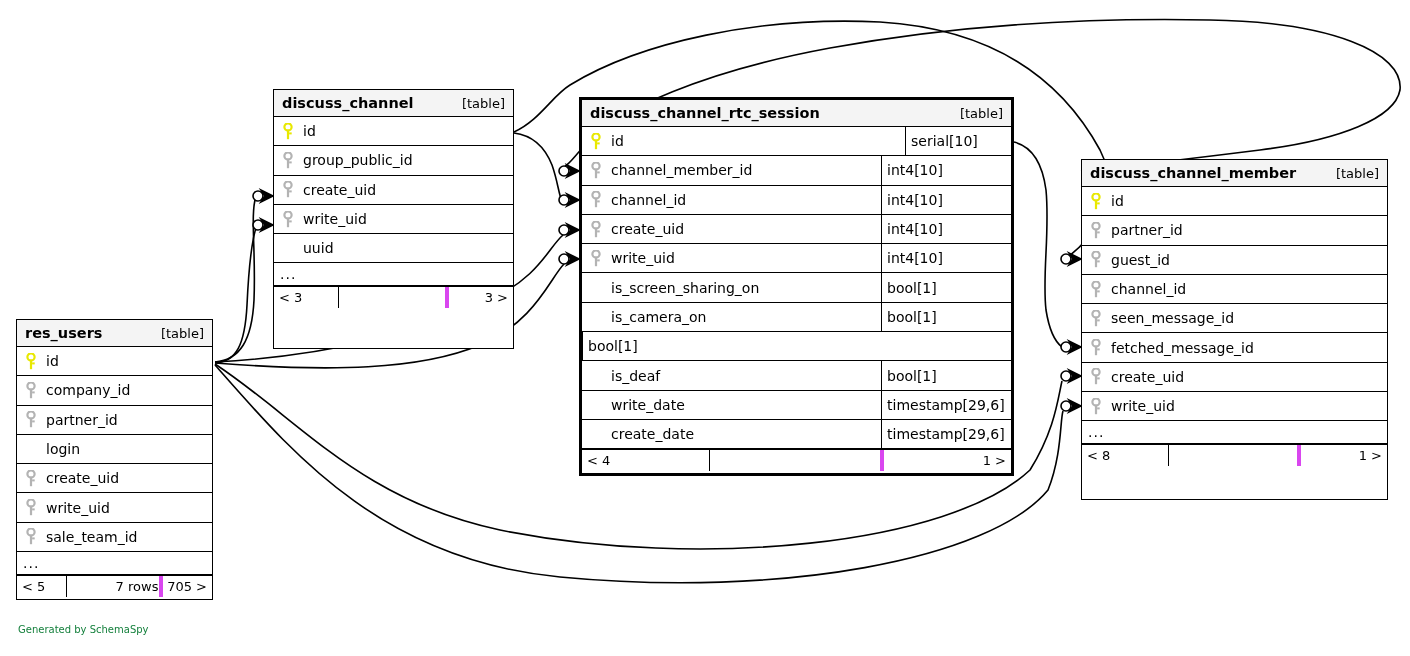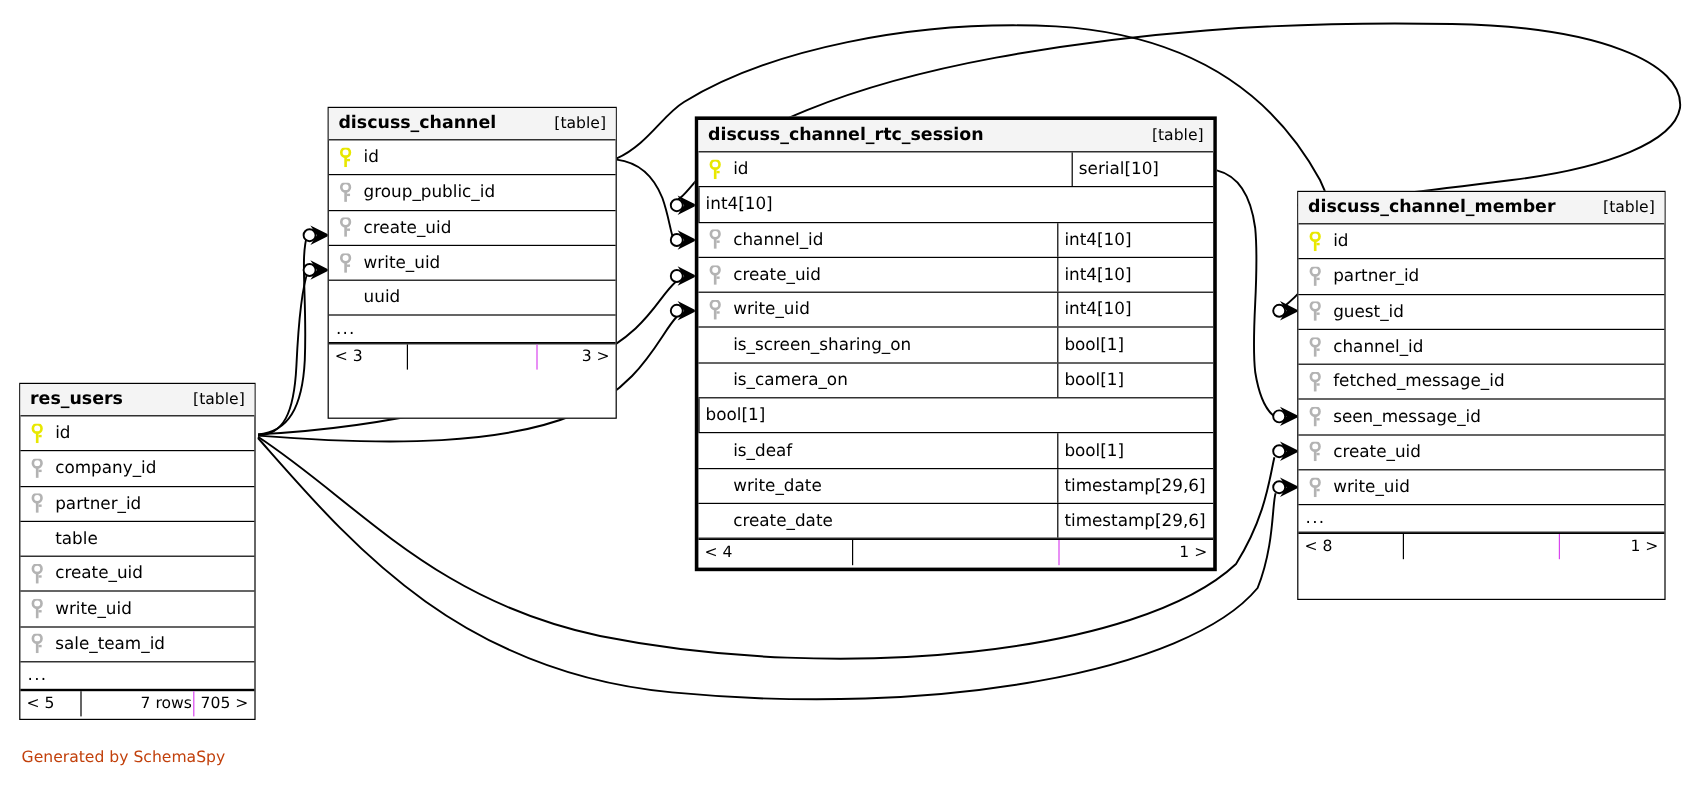--- a/index.html
+++ b/index.html
@@ -127,29 +127,29 @@
   .footer-cell {
     font-size: 13px;
     color: #000000;
     display: flex;
     align-items: center;
     box-sizing: border-box;
     overflow: hidden;
     white-space: nowrap;
   }
   .footer-cell.l { justify-content: flex-start; padding-left: 5px; }
-  .footer-cell.c { justify-content: center; border-left: 1px solid #000000; border-right: 1px solid #d946ef; padding-left: 48px; }
+  .footer-cell.c { justify-content: center; border-left: 1px solid #000000; border-right: 4px solid #d946ef; padding-left: 48px; }
   .footer-cell.r { justify-content: flex-end; padding-right: 5px; }
 
   .credit {
     position: absolute;
     left: 18px;
     top: 624px;
-    font-size: 13px;
-    color: #c2410c;
+    font-size: 10px;
+    color: #15803d;
     z-index: 3;
     white-space: nowrap;
   }
 </style>
 </head>
 <body>
 
 <div id="canvas">
 
   <svg id="edge-layer" viewBox="0 0 1410 656" xmlns="http://www.w3.org/2000/svg">
@@ -242,21 +242,21 @@
                 <circle cx="6" cy="4" r="3.6" fill="none" stroke="#b3b3b3" stroke-width="2.2"></circle>
                 <rect x="4.9" y="6.6" width="2.2" height="9.6" fill="#b3b3b3"></rect>
                 <rect x="7.1" y="9.4" width="2.6" height="2" fill="#b3b3b3"></rect>
               </svg></span>
             <span>partner_id</span>
           </span>
         </div>
         <div class="tbl-row">
           <span class="col-name">
             <span class="keyicon blank"></span>
-            <span>table</span>
+            <span>login</span>
           </span>
         </div>
         <div class="tbl-row">
           <span class="col-name">
             <span class="keyicon"><svg viewBox="0 0 12 17" width="12" height="17" xmlns="http://www.w3.org/2000/svg">
                 <circle cx="6" cy="4" r="3.6" fill="none" stroke="#b3b3b3" stroke-width="2.2"></circle>
                 <rect x="4.9" y="6.6" width="2.2" height="9.6" fill="#b3b3b3"></rect>
                 <rect x="7.1" y="9.4" width="2.6" height="2" fill="#b3b3b3"></rect>
               </svg></span>
             <span>create_uid</span>
@@ -354,23 +354,31 @@
         </div>
         <div class="tbl-row">
           <span class="col-name">
             <span class="keyicon"><svg viewBox="0 0 12 17" width="12" height="17" xmlns="http://www.w3.org/2000/svg">
                 <circle cx="6" cy="4" r="3.6" fill="none" stroke="#e8e800" stroke-width="2.2"></circle>
                 <rect x="4.9" y="6.6" width="2.2" height="9.6" fill="#e8e800"></rect>
                 <rect x="7.1" y="9.4" width="2.6" height="2" fill="#e8e800"></rect>
               </svg></span>
             <span>id</span>
           </span>
-          <span class="col-type" style="width:118px">serial[10]</span>
-        </div>
-        <div class="tbl-row">
+          <span class="col-type" style="width:106px">serial[10]</span>
+        </div>
+        <div class="tbl-row">
+          <span class="col-name">
+            <span class="keyicon"><svg viewBox="0 0 12 17" width="12" height="17" xmlns="http://www.w3.org/2000/svg">
+                <circle cx="6" cy="4" r="3.6" fill="none" stroke="#b3b3b3" stroke-width="2.2"></circle>
+                <rect x="4.9" y="6.6" width="2.2" height="9.6" fill="#b3b3b3"></rect>
+                <rect x="7.1" y="9.4" width="2.6" height="2" fill="#b3b3b3"></rect>
+              </svg></span>
+            <span>channel_member_id</span>
+          </span>
           <span class="col-type" style="width:130px">int4[10]</span>
         </div>
         <div class="tbl-row">
           <span class="col-name">
             <span class="keyicon"><svg viewBox="0 0 12 17" width="12" height="17" xmlns="http://www.w3.org/2000/svg">
                 <circle cx="6" cy="4" r="3.6" fill="none" stroke="#b3b3b3" stroke-width="2.2"></circle>
                 <rect x="4.9" y="6.6" width="2.2" height="9.6" fill="#b3b3b3"></rect>
                 <rect x="7.1" y="9.4" width="2.6" height="2" fill="#b3b3b3"></rect>
               </svg></span>
             <span>channel_id</span>
@@ -488,31 +496,31 @@
             <span>channel_id</span>
           </span>
         </div>
         <div class="tbl-row">
           <span class="col-name">
             <span class="keyicon"><svg viewBox="0 0 12 17" width="12" height="17" xmlns="http://www.w3.org/2000/svg">
                 <circle cx="6" cy="4" r="3.6" fill="none" stroke="#b3b3b3" stroke-width="2.2"></circle>
                 <rect x="4.9" y="6.6" width="2.2" height="9.6" fill="#b3b3b3"></rect>
                 <rect x="7.1" y="9.4" width="2.6" height="2" fill="#b3b3b3"></rect>
               </svg></span>
+            <span>seen_message_id</span>
+          </span>
+        </div>
+        <div class="tbl-row">
+          <span class="col-name">
+            <span class="keyicon"><svg viewBox="0 0 12 17" width="12" height="17" xmlns="http://www.w3.org/2000/svg">
+                <circle cx="6" cy="4" r="3.6" fill="none" stroke="#b3b3b3" stroke-width="2.2"></circle>
+                <rect x="4.9" y="6.6" width="2.2" height="9.6" fill="#b3b3b3"></rect>
+                <rect x="7.1" y="9.4" width="2.6" height="2" fill="#b3b3b3"></rect>
+              </svg></span>
             <span>fetched_message_id</span>
-          </span>
-        </div>
-        <div class="tbl-row">
-          <span class="col-name">
-            <span class="keyicon"><svg viewBox="0 0 12 17" width="12" height="17" xmlns="http://www.w3.org/2000/svg">
-                <circle cx="6" cy="4" r="3.6" fill="none" stroke="#b3b3b3" stroke-width="2.2"></circle>
-                <rect x="4.9" y="6.6" width="2.2" height="9.6" fill="#b3b3b3"></rect>
-                <rect x="7.1" y="9.4" width="2.6" height="2" fill="#b3b3b3"></rect>
-              </svg></span>
-            <span>seen_message_id</span>
           </span>
         </div>
         <div class="tbl-row">
           <span class="col-name">
             <span class="keyicon"><svg viewBox="0 0 12 17" width="12" height="17" xmlns="http://www.w3.org/2000/svg">
                 <circle cx="6" cy="4" r="3.6" fill="none" stroke="#b3b3b3" stroke-width="2.2"></circle>
                 <rect x="4.9" y="6.6" width="2.2" height="9.6" fill="#b3b3b3"></rect>
                 <rect x="7.1" y="9.4" width="2.6" height="2" fill="#b3b3b3"></rect>
               </svg></span>
             <span>create_uid</span>

